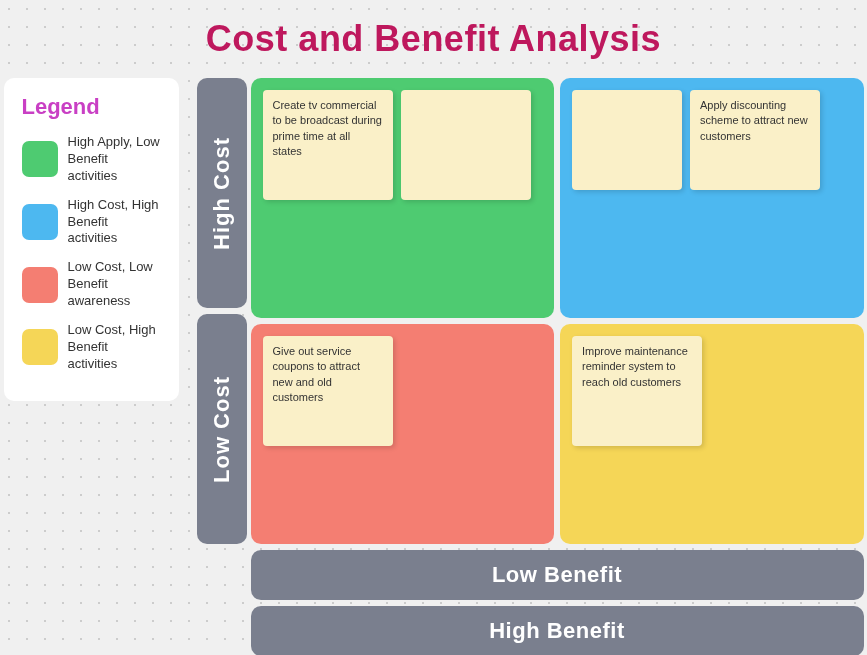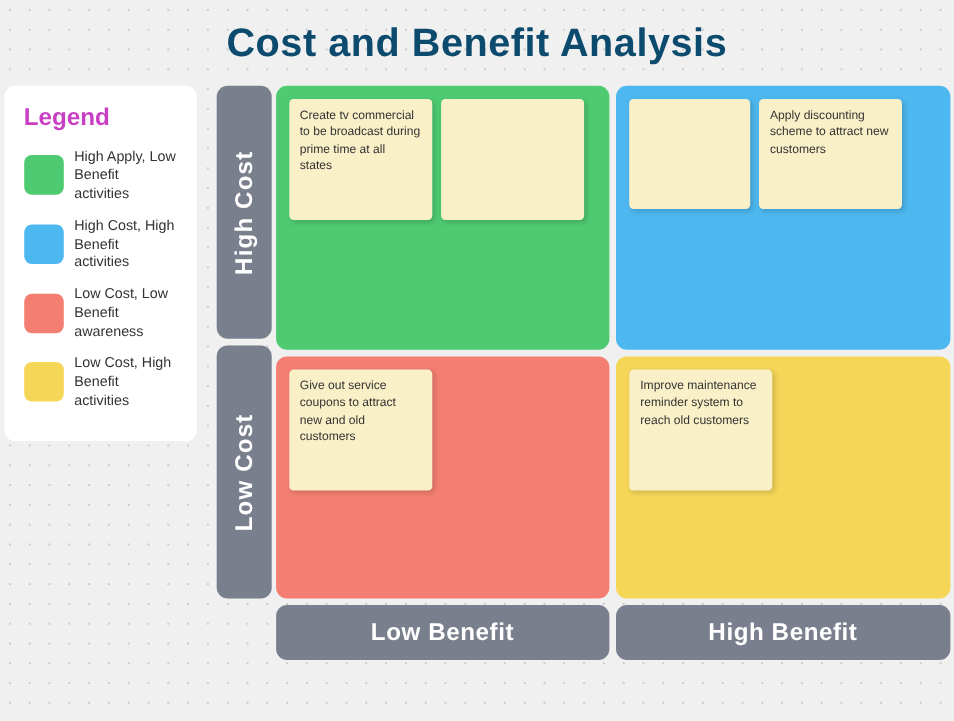--- a/index.html
+++ b/index.html
@@ -12,21 +12,21 @@
       height: 655px;
       overflow: hidden;
       display: flex;
       flex-direction: column;
       align-items: center;
     }
 
     .page-title {
       font-size: 36px;
       font-weight: 900;
-      color: #0c4a6e;
+      color: #be185d;
       text-align: center;
       margin-top: 18px;
       margin-bottom: 18px;
       letter-spacing: 0.5px;
     }
 
     .main-content {
       display: flex;
       flex-direction: row;
       align-items: flex-start;
@@ -202,18 +202,18 @@
             <div class="sticky-note large">Give out service coupons to attract new and old customers</div>
           </div>
 
           <div class="quadrant q-yellow" style="min-height:220px;">
             <div class="sticky-note large">Improve maintenance reminder system to reach old customers</div>
           </div>
         </div>
       </div>
     </div>
 
-    <div style="display:flex; margin-top:6px; margin-left:54px; gap:6px;">
+    <div style="display:flex; flex-direction:column; margin-top:6px; margin-left:54px; gap:6px;">
       <div class="x-label">Low Benefit</div>
       <div class="x-label">High Benefit</div>
     </div>
   </div>
 </div>
 
 </body></html>

